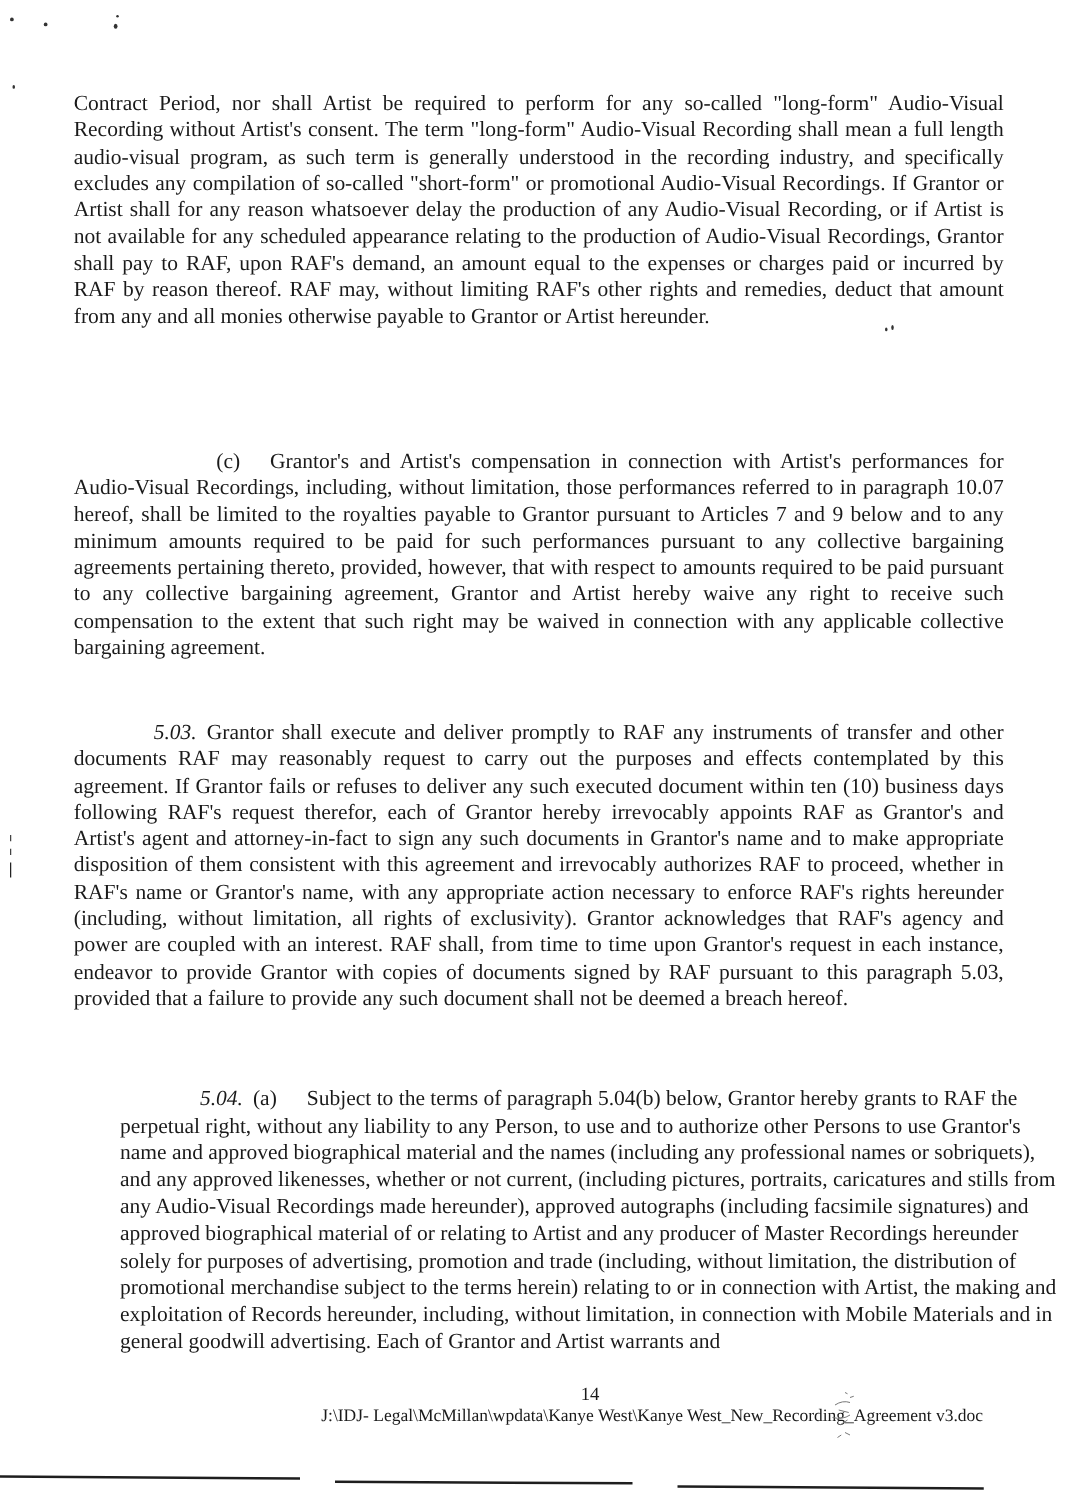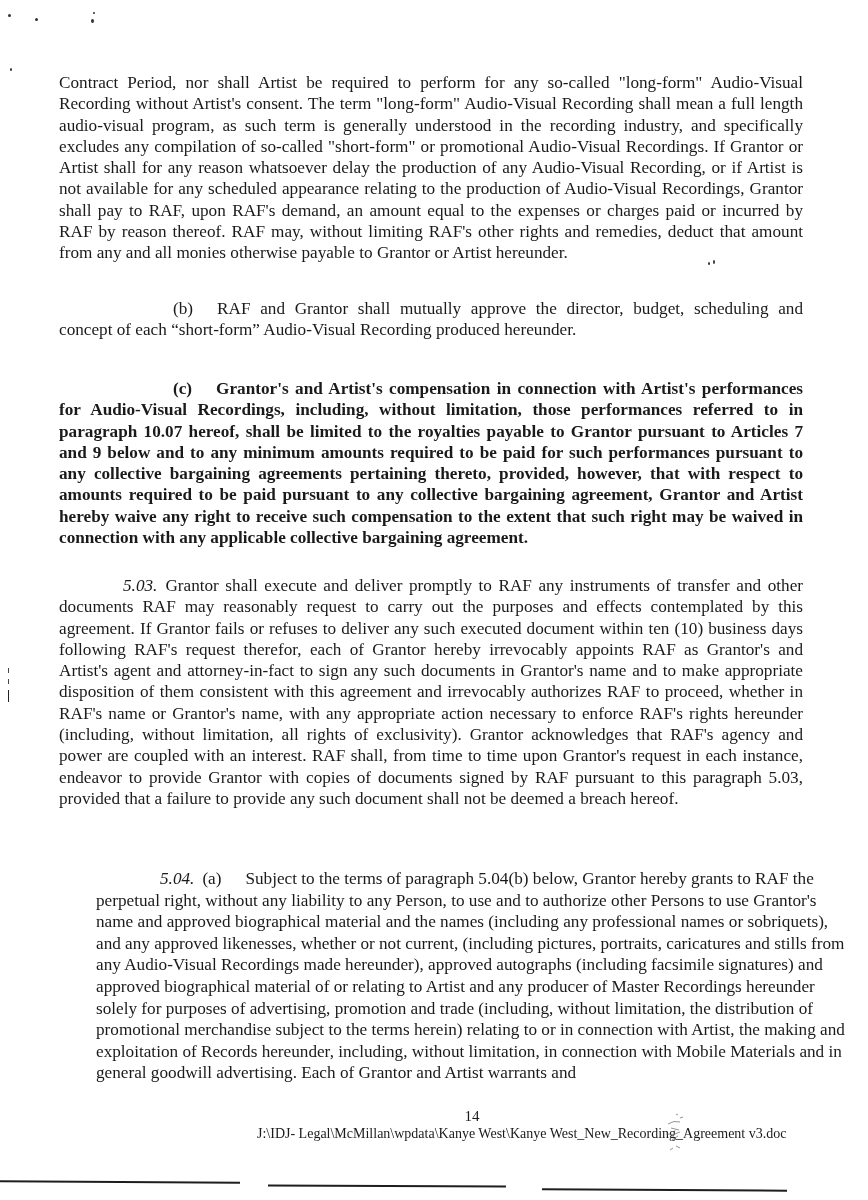--- a/index.html
+++ b/index.html
@@ -4,21 +4,21 @@
 <style>
   html, body { margin: 0; padding: 0; background: #ffffff; }
   body { width: 868px; height: 1200px; position: relative; overflow: hidden;
          font-family: "Liberation Serif", "DejaVu Serif", serif; color: #1a1a1a; }
   .page { position: absolute; left: 0; top: 0; width: 692px; height: 1200px; }
   .speck { position: absolute; background: #333; border-radius: 50%; }
   .body-text { position: absolute; left: 59px; width: 744px; font-size: 17.2px; line-height: 21.3px; }
   .para { margin: 0; text-align: justify; }
   .p1 { top: 72px; }
   .p2 { top: 298px; }
-  .p3 { top: 378px; font-weight: bold; }
+  .p3 { top: 358px; }
   .p4 { top: 575px; }
   .p5 { top: 868px; text-align: left; width: 756px; line-height: 21.6px; margin-left: 37px; }
   .indent-b { text-indent: 114px; }
   .indent-num { text-indent: 64px; }
   .num { margin-right: 8px; font-style: italic; }
   .lbl { margin-right: 24px; }
   .footer-page { position: absolute; top: 1108px; left: 0; width: 868px; text-align: center;
                  font-size: 15px; padding-left: 76px; box-sizing: border-box; }
   .footer-path { position: absolute; top: 1126px; left: 257px; font-size: 14px; white-space: nowrap; }
   .rule { position: absolute; height: 2px; background: #1e1e1e; }
@@ -38,23 +38,20 @@
   <span class="speck" style="left:708px;top:262px;width:2px;height:3px;"></span>
   <span class="speck" style="left:713px;top:260px;width:2px;height:4px;"></span>
   <span class="edge-mark" style="left:8px;top:668px;height:5px;"></span>
   <span class="edge-mark" style="left:8px;top:679px;height:5px;"></span>
   <span class="edge-mark" style="left:8px;top:690px;height:12px;background:#222;"></span>
 
   <div class="body-text p1">
     <p class="para">Contract Period, nor shall Artist be required to perform for any so-called "long-form" Audio-Visual Recording without Artist's consent.  The term "long-form" Audio-Visual Recording shall mean a full length audio-visual program, as such term is generally understood in the recording industry, and specifically excludes any compilation of so-called "short-form" or promotional Audio-Visual Recordings.  If Grantor or Artist shall for any reason whatsoever delay the production of any Audio-Visual Recording, or if Artist is not available for any scheduled appearance relating to the production of Audio-Visual Recordings, Grantor shall pay to RAF, upon RAF's demand, an amount equal to the expenses or charges paid or incurred by RAF by reason thereof.  RAF may, without limiting RAF's other rights and remedies, deduct that amount from any and all monies otherwise payable to Grantor or Artist hereunder.</p>
   </div>
 
-  <div class="body-text p2">
-    <p class="para indent-b"><span class="lbl">(b)</span><span>RAF and Grantor shall mutually approve the director, budget, scheduling and concept of each “short-form” Audio-Visual Recording produced hereunder.</span></p>
-  </div>
 
   <div class="body-text p3">
     <p class="para indent-b"><span class="lbl">(c)</span><span>Grantor's and Artist's compensation in connection with Artist's performances for Audio-Visual Recordings, including, without limitation, those performances referred to in paragraph 10.07 hereof, shall be limited to the royalties payable to Grantor pursuant to Articles 7 and 9 below and to any minimum amounts required to be paid for such performances pursuant to any collective bargaining agreements pertaining thereto, provided, however, that with respect to amounts required to be paid pursuant to any collective bargaining agreement, Grantor and Artist hereby waive any right to receive such compensation to the extent that such right may be waived in connection with any applicable collective bargaining agreement.</span></p>
   </div>
 
   <div class="body-text p4">
     <p class="para indent-num"><span class="num">5.03.</span><span>Grantor shall execute and deliver promptly to RAF any instruments of transfer and other documents RAF may reasonably request to carry out the purposes and effects contemplated by this agreement.  If Grantor fails or refuses to deliver any such executed document within ten (10) business days following RAF's request therefor, each of Grantor hereby irrevocably appoints RAF as Grantor's and Artist's agent and attorney-in-fact to sign any such documents in Grantor's name and to make appropriate disposition of them consistent with this agreement and irrevocably authorizes RAF to proceed, whether in RAF's name or Grantor's name, with any appropriate action necessary to enforce RAF's rights hereunder (including, without limitation, all rights of exclusivity).  Grantor acknowledges that RAF's agency and power are coupled with an interest.  RAF shall, from time to time upon Grantor's request in each instance, endeavor to provide Grantor with copies of documents signed by RAF pursuant to this paragraph 5.03, provided that a failure to provide any such document shall not be deemed a breach hereof.</span></p>
   </div>
 
   <div class="body-text p5">

